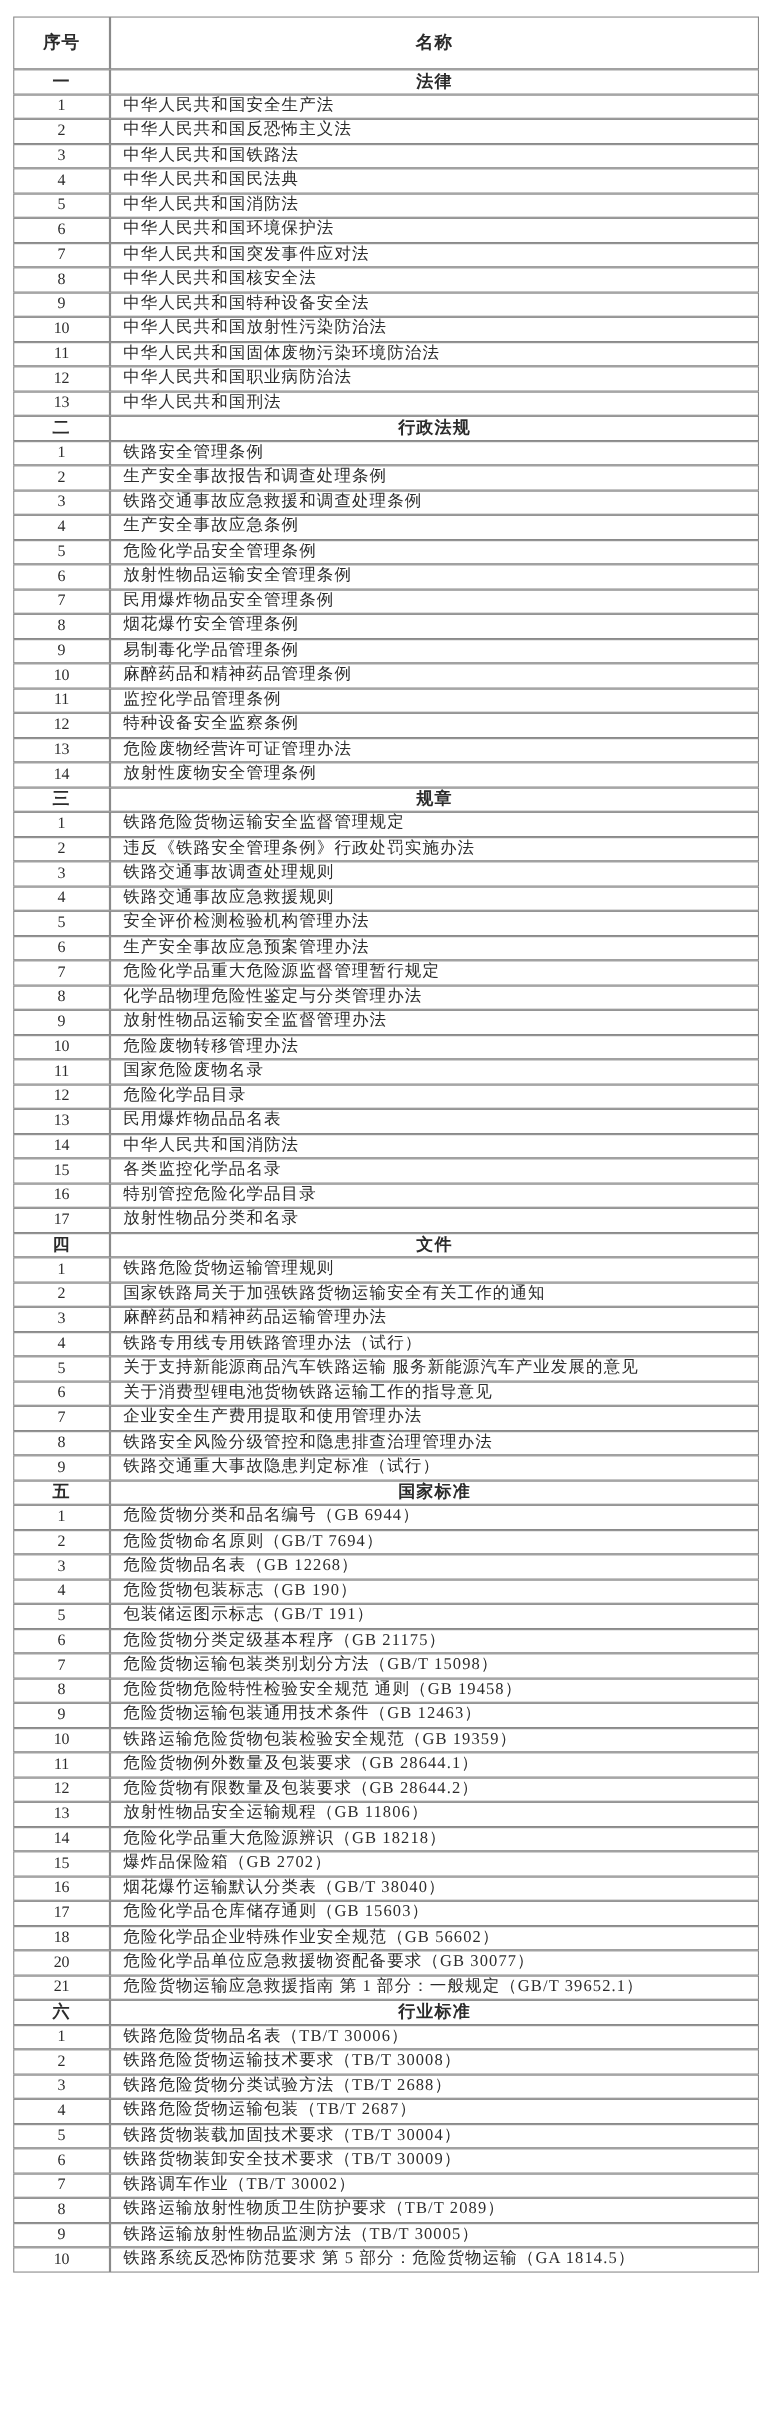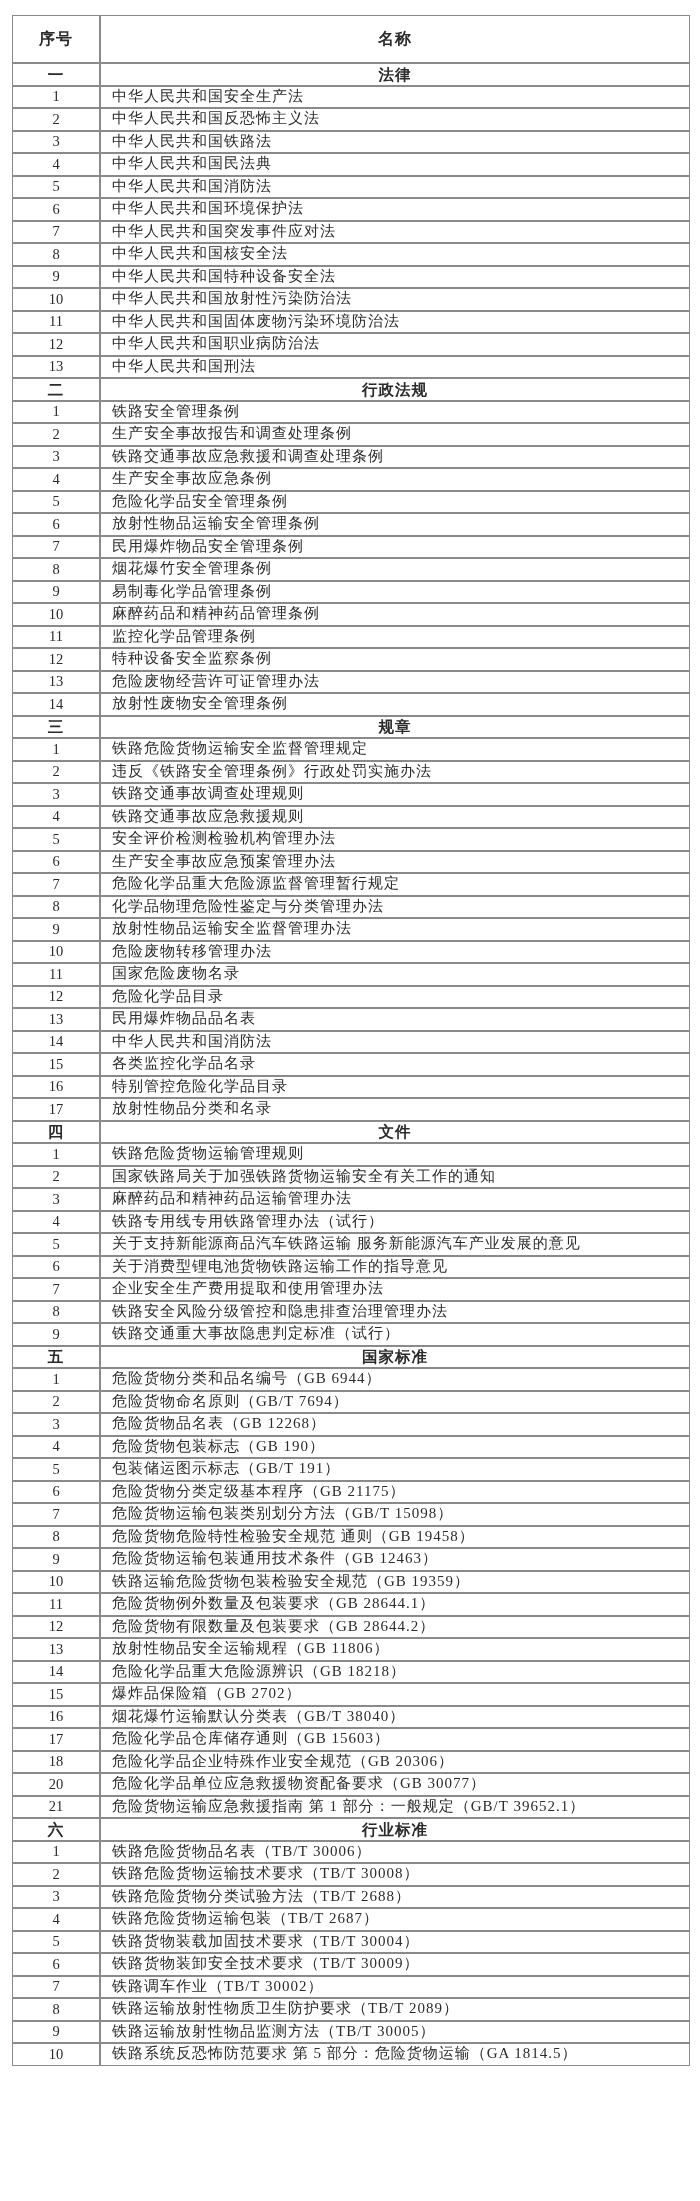--- a/index.html
+++ b/index.html
@@ -374,21 +374,21 @@
         <tr class="item-row">
           <td class="seq">16</td>
           <td class="name">烟花爆竹运输默认分类表（GB/T 38040）</td>
         </tr>
         <tr class="item-row">
           <td class="seq">17</td>
           <td class="name">危险化学品仓库储存通则（GB 15603）</td>
         </tr>
         <tr class="item-row">
           <td class="seq">18</td>
-          <td class="name">危险化学品企业特殊作业安全规范（GB 20306）</td>
+          <td class="name">危险化学品企业特殊作业安全规范（GB 56602）</td>
         </tr>
         <tr class="item-row">
           <td class="seq">20</td>
           <td class="name">危险化学品单位应急救援物资配备要求（GB 30077）</td>
         </tr>
         <tr class="item-row">
           <td class="seq">21</td>
           <td class="name">危险货物运输应急救援指南 第 1 部分：一般规定（GB/T 39652.1）</td>
         </tr>
         <tr class="section-row">

